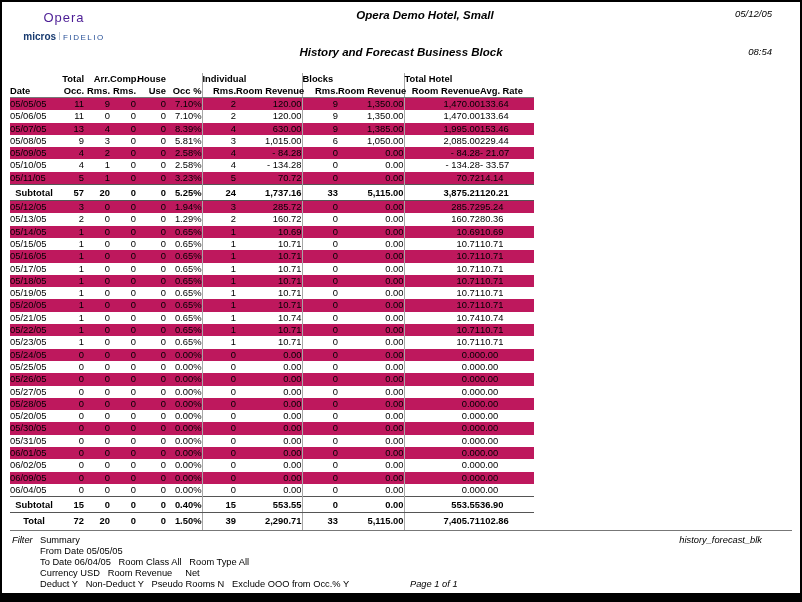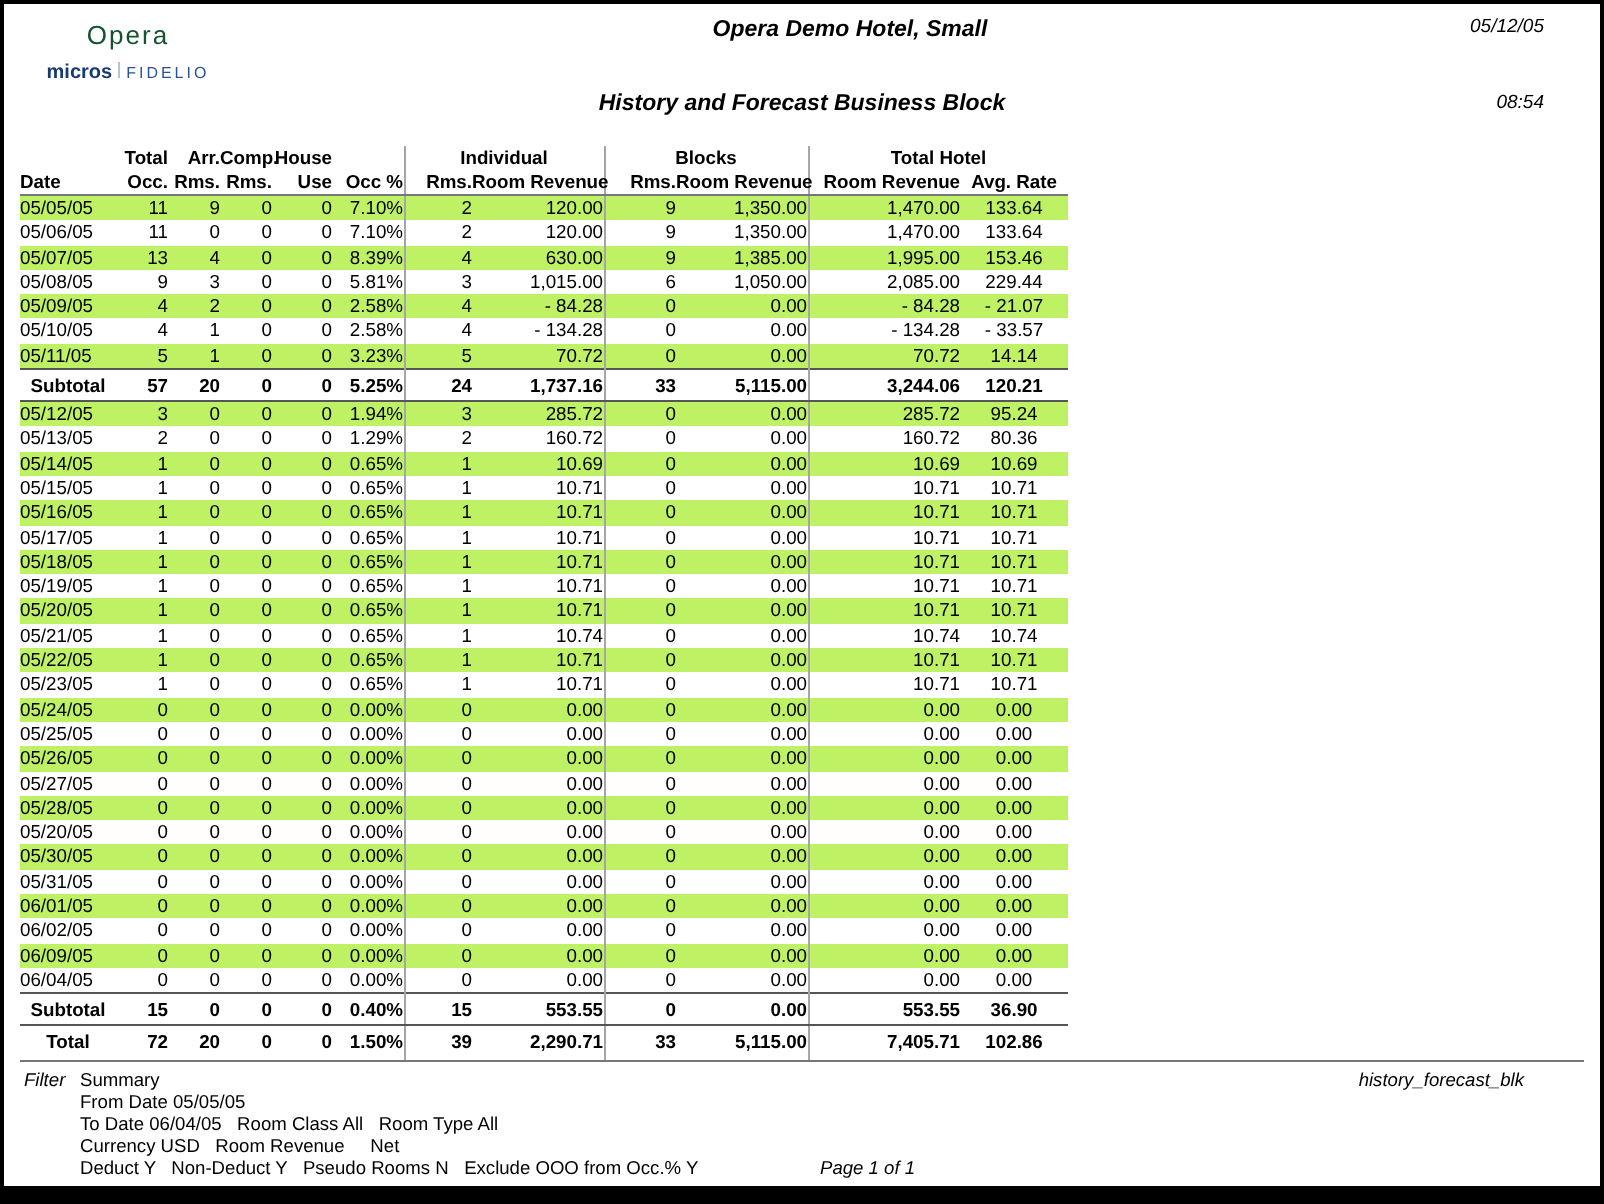--- a/index.html
+++ b/index.html
@@ -5,21 +5,21 @@
   * { margin:0; padding:0; box-sizing:border-box; }
   html,body { background:#fff; }
   body { font-family:"Liberation Sans", sans-serif; color:#000; }
   .page {
     position:relative; width:802px; height:602px;
     border:2px solid #000; border-bottom:9px solid #000;
     background:#fff; overflow:hidden;
   }
   
   .logo { position:absolute; left:14px; top:8px; width:96px; text-align:center; }
-  .logo .opera { font-size:13px; color:#14532d; letter-spacing:1px;text-align:center; }
+  .logo .opera { font-size:13px; color:#4c1d95; letter-spacing:1px;text-align:center; }
   .logo .brandline { margin-top:1px; white-space:nowrap; }
   .logo .micros { font-size:10px; font-weight:bold; color:#173a6f; }
   .logo .sep { display:inline-block; width:1px; height:8px; background:#b9c4d2; margin:0 3px; vertical-align:middle; }
   .logo .fidelio { font-size:8px; color:#2a5298; letter-spacing:1.5px; }
   .hotel-title { position:absolute; top:7px; left:0; width:100%; text-align:center;
     font-size:11.5px; font-weight:bold; font-style:italic;padding-left:48px; }
   .report-date { position:absolute; top:6px; right:28px; font-size:9.5px; font-style:italic; }
   .report-title { position:absolute; top:44px; left:0; width:100%; text-align:center;
     font-size:11.5px; font-weight:bold; font-style:italic; }
   .report-time { position:absolute; top:44px; right:28px; font-size:9.5px; font-style:italic; }
@@ -27,24 +27,24 @@
   table.report { border-collapse:collapse; table-layout:fixed; width:524px;
     position:absolute; left:8px; top:71px; font-size:9.4px; }
   .report th, .report td { padding:0; white-space:nowrap; overflow:visible;
     height:12.3px; line-height:12.3px; font-weight:normal; }
   .report thead th { font-weight:bold; height:12px; line-height:12px; }
   .report thead tr.h2 th { border-bottom:1px solid #777; }
   .c-date { text-align:left; padding-left:2px; }
   .c-n   { text-align:right; padding-right:12px; }
   .c-pct { text-align:right; padding-right:7px; }
   .c-rev { text-align:right; padding-right:7px; }
-  .c-avg { text-align:center; padding-right:3px; }
+  .c-avg { text-align:left; padding-right:3px; }
   .g  { border-left:1px solid #a6a6a6; }
-  .h-grp { text-align:center;margin-left:40px; }
-  tr.stripe { background:#bef264; }
+  .h-grp { text-align:left;margin-left:40px; }
+  tr.stripe { background:#be185d; }
   tr.subtotal td { font-weight:bold; border-top:1px solid #555; border-bottom:1px solid #555;
     height:15px; line-height:15px; }
   tr.total td { font-weight:bold; border-bottom:1px solid #555; height:16.5px; line-height:16.5px; }
   tr.subtotal td.c-date, tr.total td.c-date { text-align:center; padding-left:0; }
   
   .footer-rule { position:absolute; left:8px; right:8px; top:528px; height:1px; background:#777; }
   .footer { position:absolute; left:8px; top:533px; font-size:9.3px; }
   .filter-label { position:absolute; left:2px; top:0; font-style:italic; }
   .filter-lines { position:absolute; left:30px; top:0; width:420px; }
   .filter-lines div { white-space:pre; line-height:11px; }
@@ -212,21 +212,21 @@
           <td class="c-date">Subtotal</td>
           <td class="c-n">57</td>
           <td class="c-n">20</td>
           <td class="c-n">0</td>
           <td class="c-n">0</td>
           <td class="c-pct">5.25%</td>
           <td class="c-n g">24</td>
           <td class="c-rev">1,737.16</td>
           <td class="c-n g">33</td>
           <td class="c-rev">5,115.00</td>
-          <td class="c-rev g">3,244.06</td>
+          <td class="c-rev g">3,875.21</td>
           <td class="c-avg">120.21</td>
         </tr>
         <tr class="data stripe">
           <td class="c-date">05/12/05</td>
           <td class="c-n">3</td>
           <td class="c-n">0</td>
           <td class="c-n">0</td>
           <td class="c-n">0</td>
           <td class="c-pct">1.94%</td>
           <td class="c-n g">3</td>

